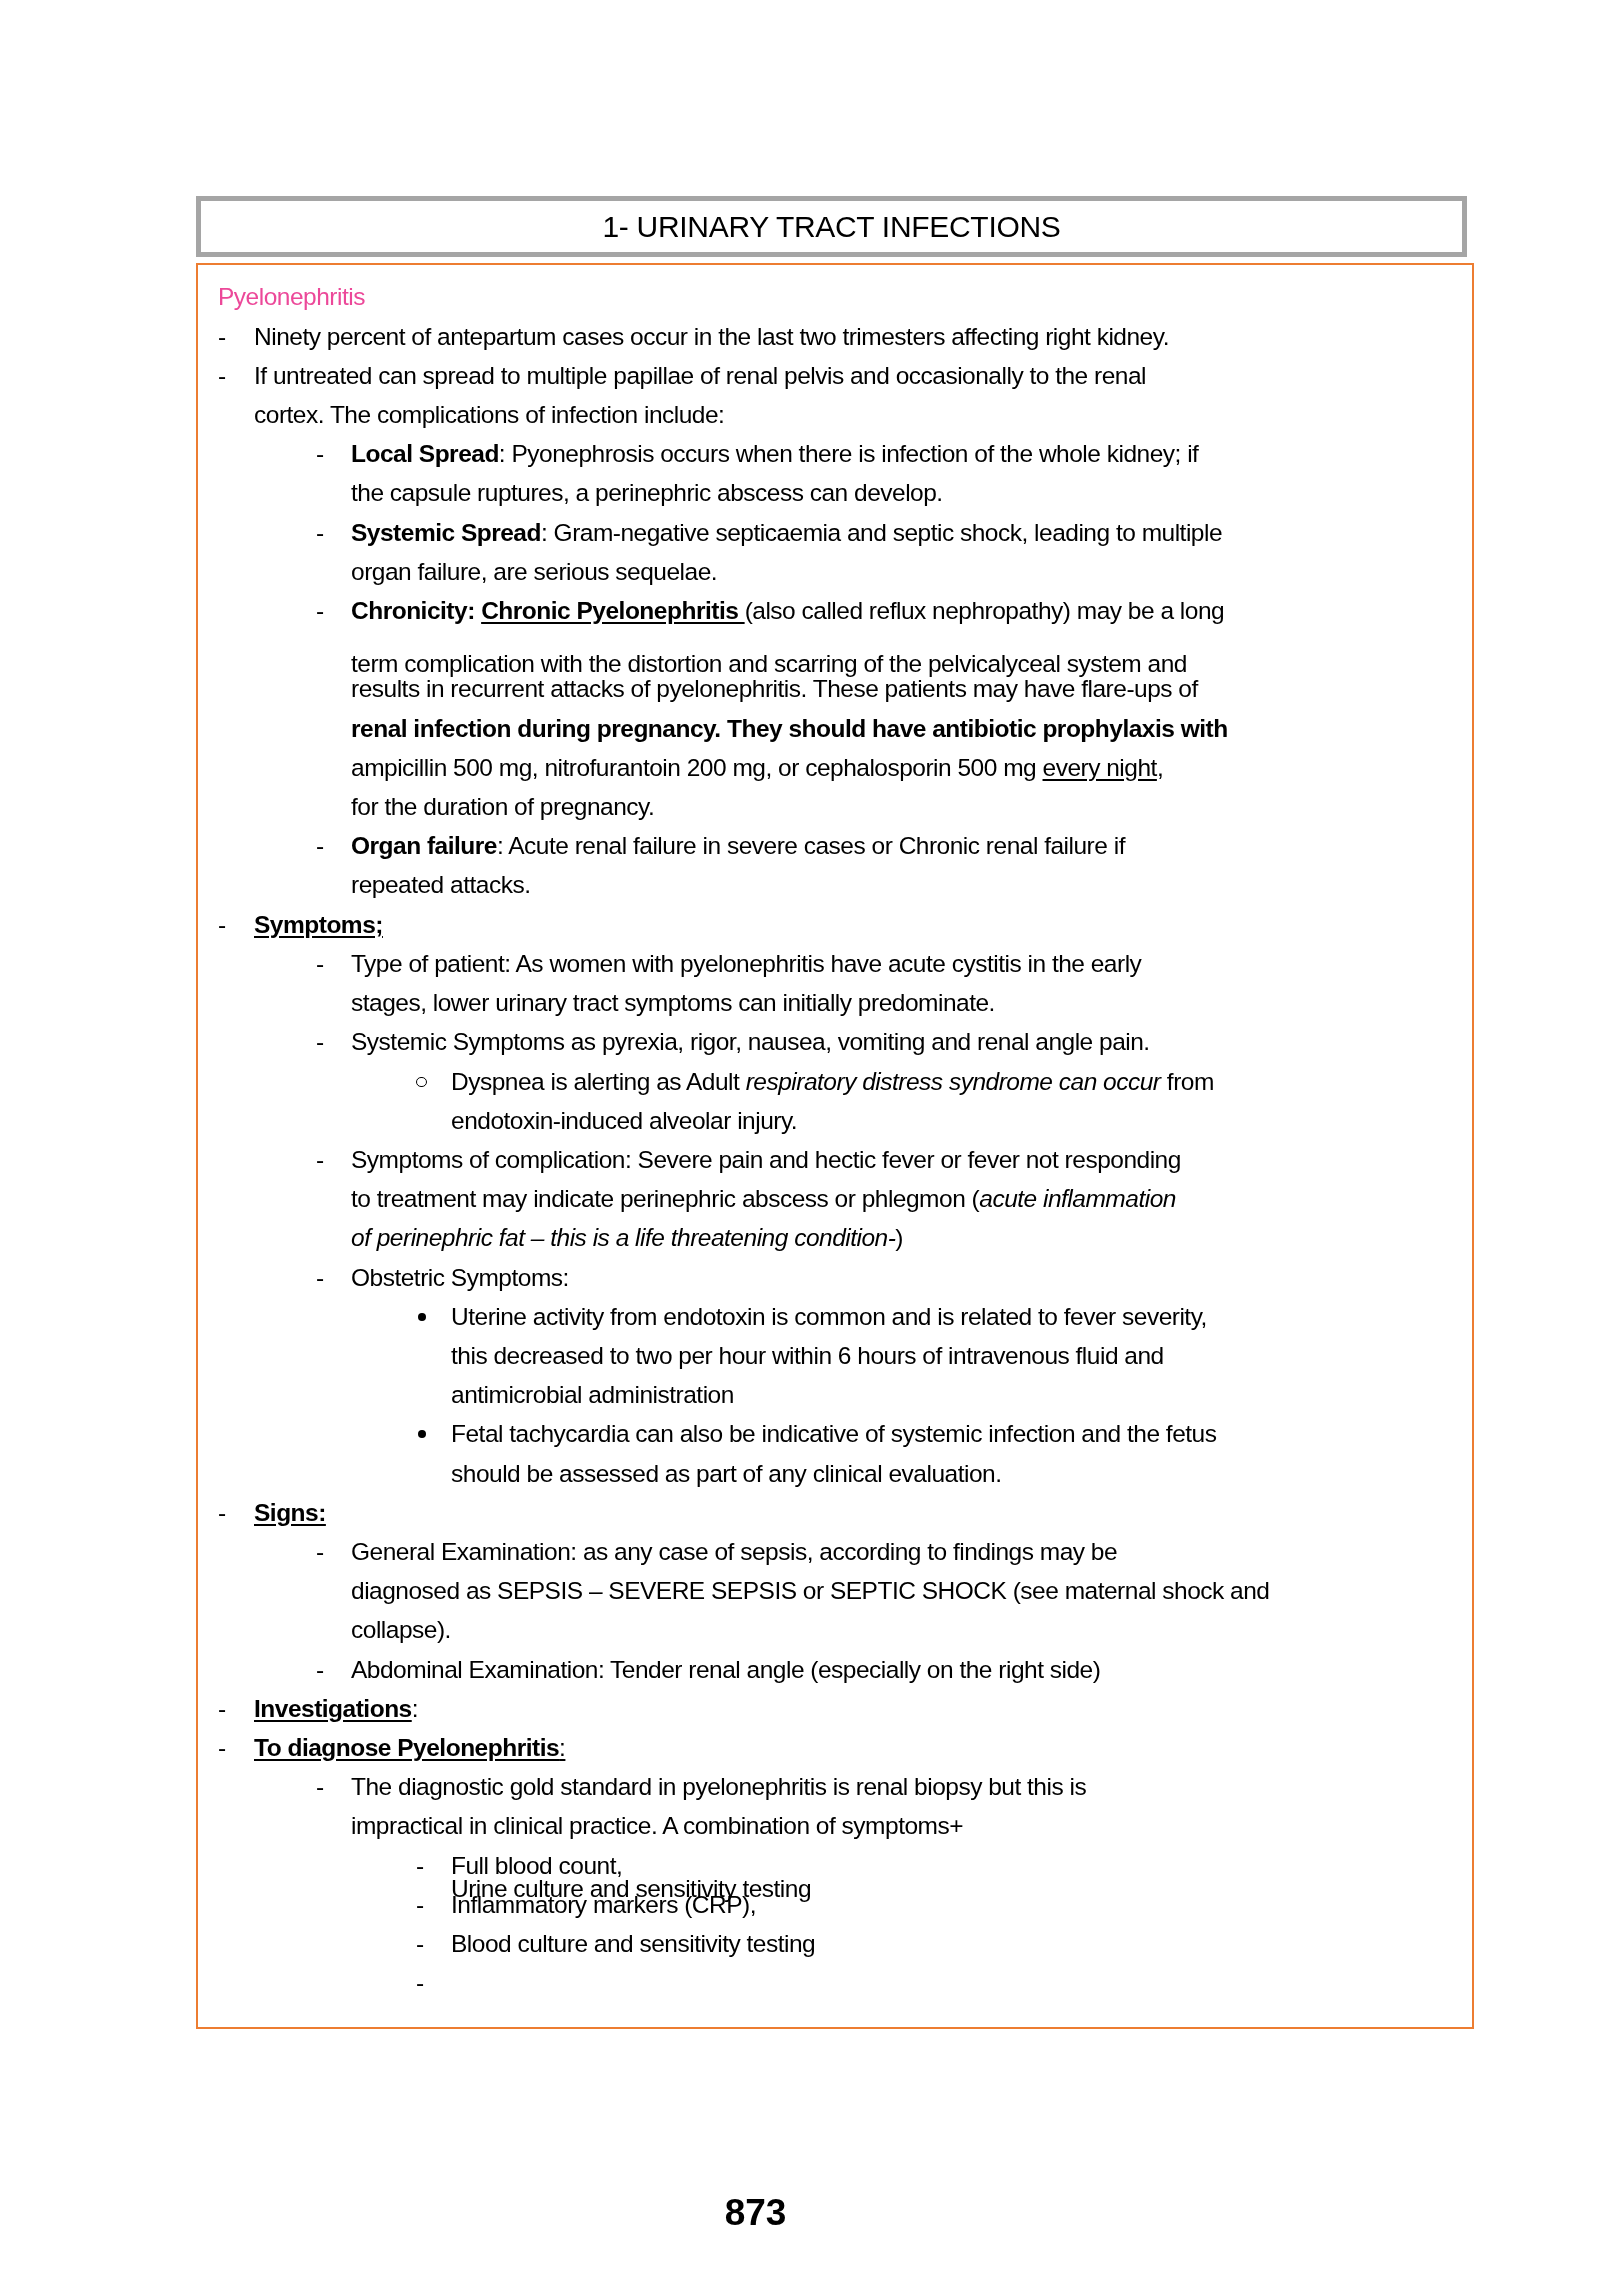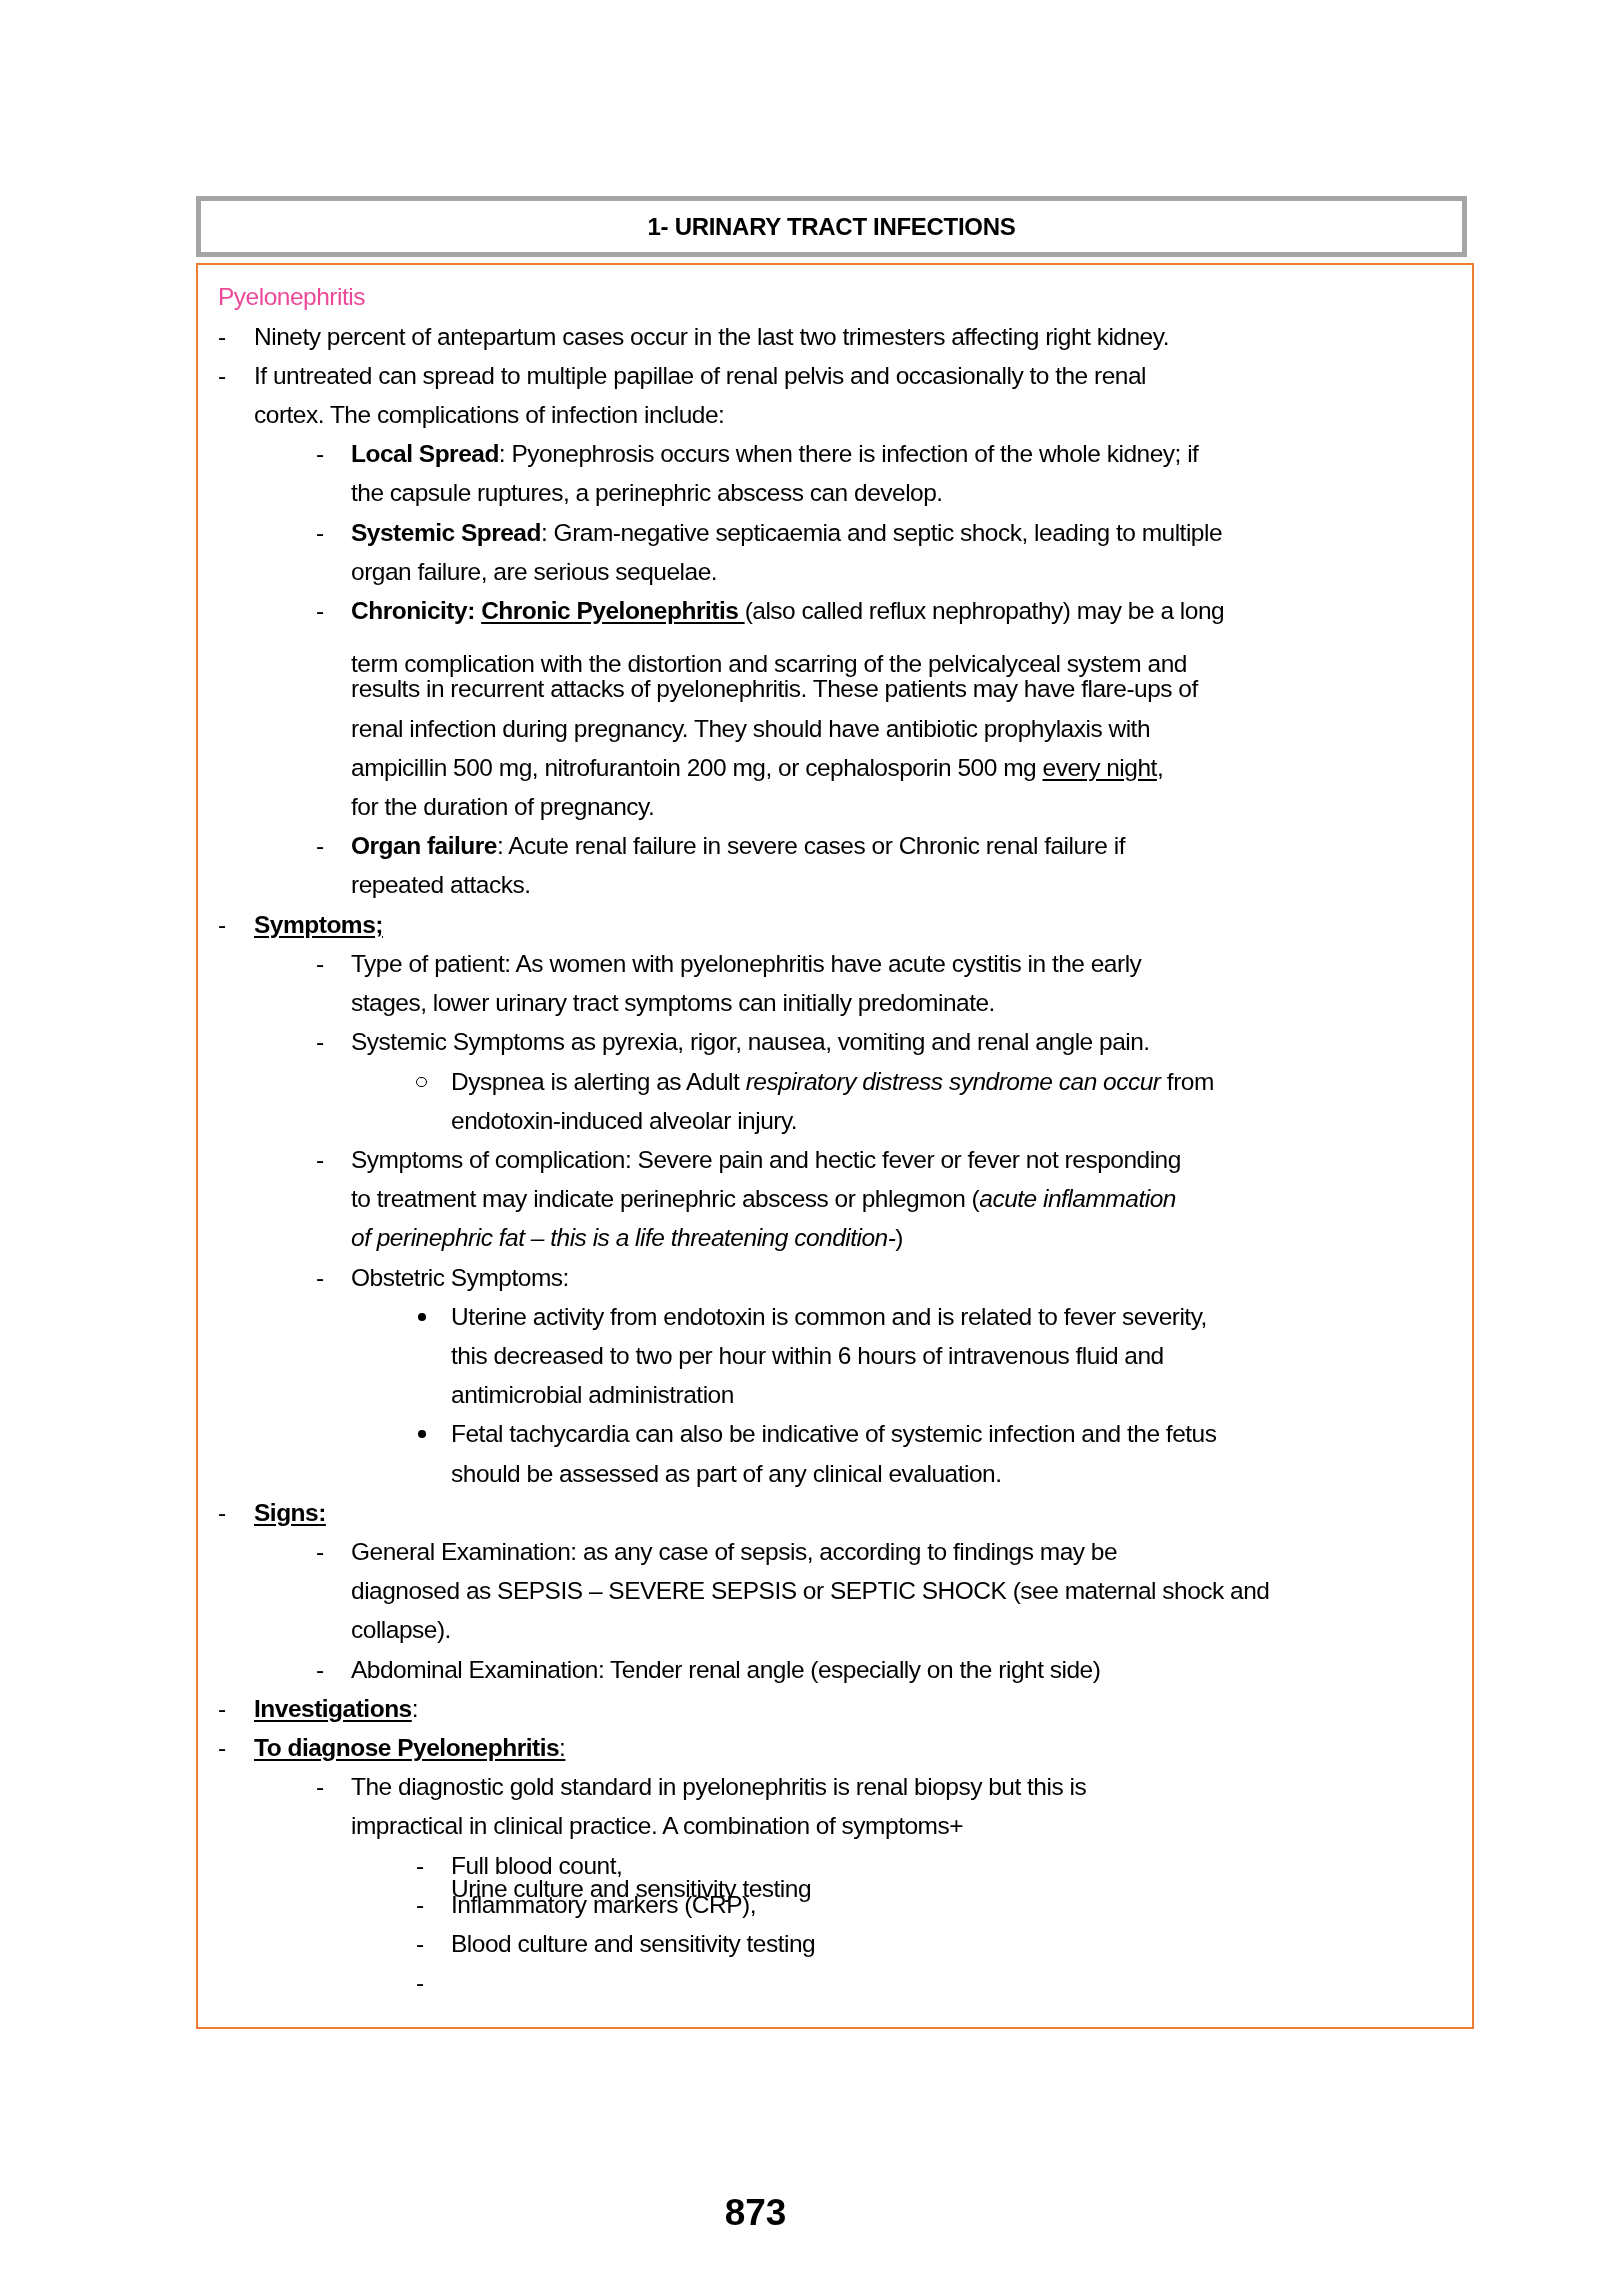--- a/index.html
+++ b/index.html
@@ -1,21 +1,21 @@
 <!DOCTYPE html>
 <html><head>
 <meta charset="utf-8">
 <style>
   html, body { margin: 0; padding: 0; background: #ffffff; }
   body { width: 1621px; height: 2293px; position: relative; overflow: hidden;
          font-family: "Liberation Sans", sans-serif; color: #000; }
   .title-box { position: absolute; left: 196px; top: 196px; width: 1271px; height: 61px;
                box-sizing: border-box; border: 5.9px solid #a5a5a5; background: #fff;
                display: flex; align-items: center; justify-content: center; }
-  .title-box span { font-weight: bold; font-size: 24px; letter-spacing: -0.3px; }
+  .title-box span { font-weight: normal; font-size: 30px; letter-spacing: -0.3px; }
   .content-box { position: absolute; left: 196px; top: 263px; width: 1278px; height: 1766px;
                  box-sizing: border-box; border: 2.9px solid #ed7d31; }
   .line { position: absolute; height: 39px; line-height: 39px; font-size: 24.5px;
           white-space: nowrap; letter-spacing: -0.5px; }
   .marker { position: absolute; height: 39px; line-height: 39px; font-size: 24.5px; }
   .heading { color: #ec4899; }
   .circle { display: inline-block; width: 10.8px; height: 10.8px; border: 1.5px solid #000;
             border-radius: 50%; box-sizing: border-box; vertical-align: middle; margin-top: -2.9px; }
   .bullet { display: inline-block; width: 7.8px; height: 7.8px; background: #000;
             border-radius: 50%; vertical-align: middle; margin-top: -2.9px; }
@@ -42,21 +42,21 @@
     <div class="marker" style="left: 316px; top: 434px;">-</div>
     <div class="line" style="left: 351px; top: 434px;"><span style="font-weight: bold;">Local Spread</span><span>: Pyonephrosis occurs when there is infection of the whole kidney; if</span></div>
     <div class="line" style="left: 351px; top: 473px;"><span>the capsule ruptures, a perinephric abscess can develop.</span></div>
     <div class="marker" style="left: 316px; top: 513px;">-</div>
     <div class="line" style="left: 351px; top: 513px;"><span style="font-weight: bold;">Systemic Spread</span><span>: Gram-negative septicaemia and septic shock, leading to multiple</span></div>
     <div class="line" style="left: 351px; top: 552px;"><span>organ failure, are serious sequelae.</span></div>
     <div class="marker" style="left: 316px; top: 591px;">-</div>
     <div class="line" style="left: 351px; top: 591px;"><span style="font-weight: bold;">Chronicity: </span><span style="font-weight: bold; text-decoration: underline; text-underline-offset: 2.9px;">Chronic Pyelonephritis </span><span>(also called reflux nephropathy) may be a long</span></div>
     <div class="line" style="left: 351px; top: 630px; margin-top: 14px;"><span>term complication with the distortion and scarring of the pelvicalyceal system and</span></div>
     <div class="line" style="left: 351px; top: 669px;"><span>results in recurrent attacks of pyelonephritis. These patients may have flare-ups of</span></div>
-    <div class="line" style="left: 351px; top: 709px;"><span>renal infection during pregnancy. They should have antibiotic prophylaxis with</span></div>
+    <div class="line" style="left: 351px; top: 709px; font-weight: bold;"><span>renal infection during pregnancy. They should have antibiotic prophylaxis with</span></div>
     <div class="line" style="left: 351px; top: 748px;"><span>ampicillin 500 mg, nitrofurantoin 200 mg, or cephalosporin 500 mg </span><span style="text-decoration: underline; text-underline-offset: 2.9px;">every night</span><span>,</span></div>
     <div class="line" style="left: 351px; top: 787px;"><span>for the duration of pregnancy.</span></div>
     <div class="marker" style="left: 316px; top: 826px;">-</div>
     <div class="line" style="left: 351px; top: 826px;"><span style="font-weight: bold;">Organ failure</span><span>: Acute renal failure in severe cases or Chronic renal failure if</span></div>
     <div class="line" style="left: 351px; top: 865px;"><span>repeated attacks.</span></div>
     <div class="marker" style="left: 218px; top: 905px;">-</div>
     <div class="line" style="left: 254px; top: 905px;"><span style="font-weight: bold; text-decoration: underline; text-underline-offset: 2.9px;">Symptoms;</span></div>
     <div class="marker" style="left: 316px; top: 944px;">-</div>
     <div class="line" style="left: 351px; top: 944px;"><span>Type of patient: As women with pyelonephritis have acute cystitis in the early</span></div>
     <div class="line" style="left: 351px; top: 983px;"><span>stages, lower urinary tract symptoms can initially predominate.</span></div>

